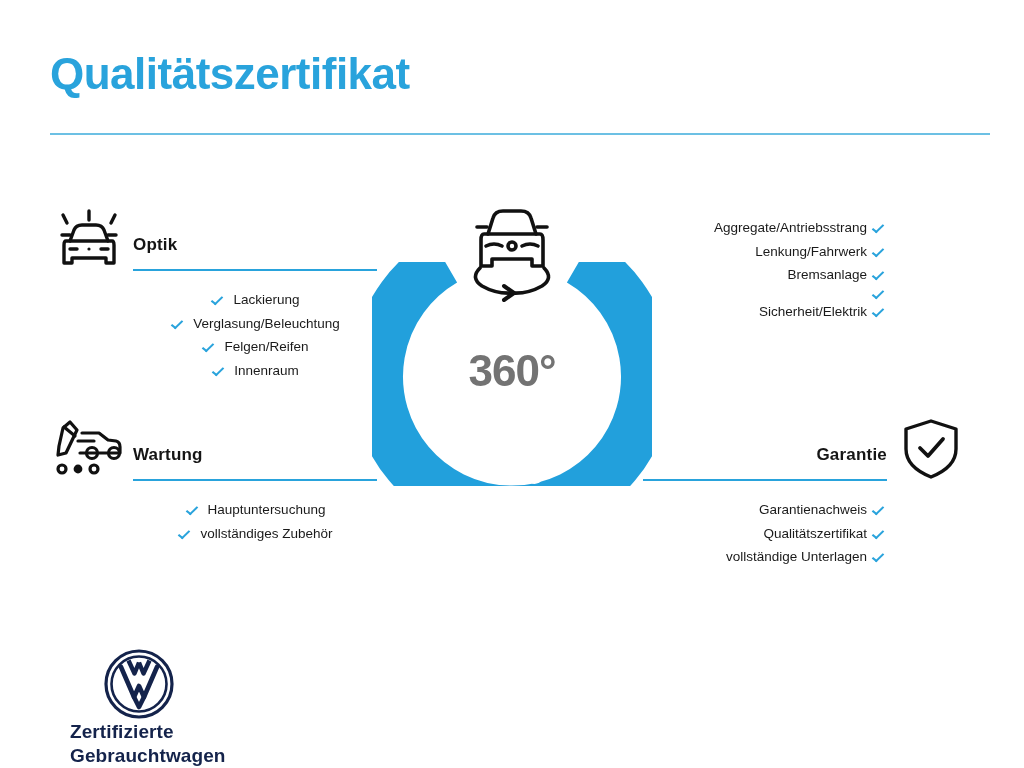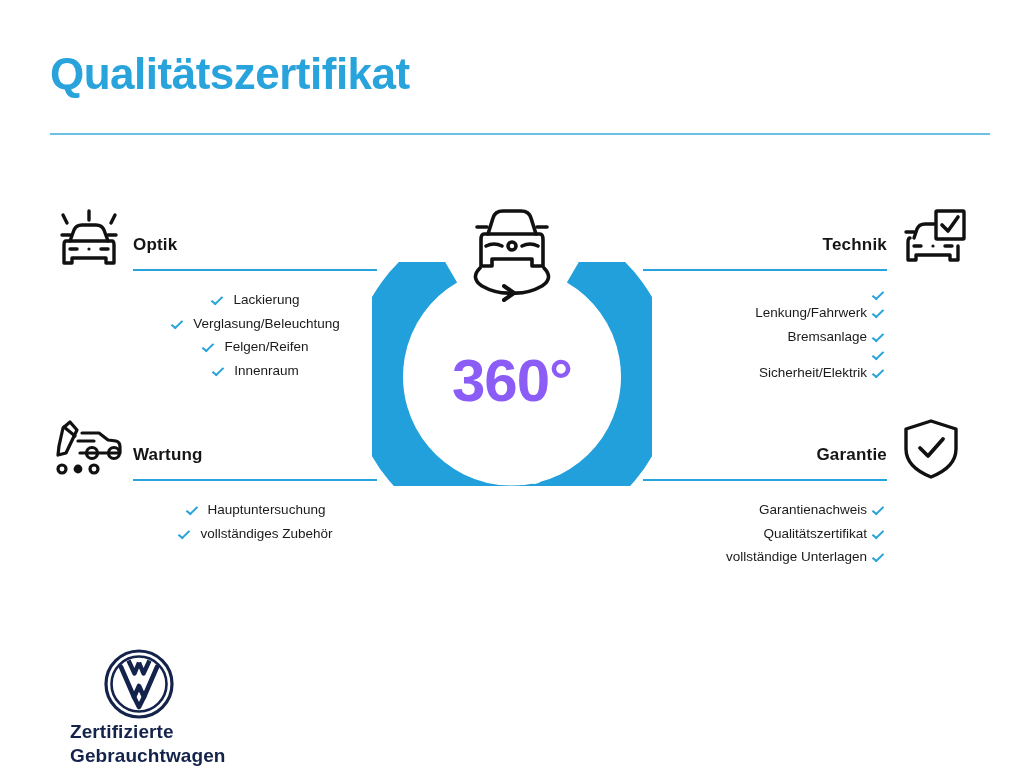--- a/index.html
+++ b/index.html
@@ -151,23 +151,23 @@
     top: 66px;
     width: 280px;
     height: 224px;
   }
   .badge-360 {
     position: absolute;
     left: 0;
     right: 0;
     top: 150px;
     text-align: center;
-    font-size: 60px;
+    font-size: 44px;
     font-weight: bold;
-    color: #8b5cf6;
+    color: #737373;
     letter-spacing: -1px;
   }
 
   
   .footer {
     position: absolute;
     left: 52px;
     top: 648px;
     display: flex;
     align-items: center;
@@ -255,38 +255,23 @@
           <span>Hauptuntersuchung</span>
         </li>
       <li>
           <span class="check"></span>
           <span>vollständiges Zubehör</span>
         </li>
     </ul>
   </div>
 
   <div class="section sec-technik right">
-    <div class="sec-head">
-      <div class="sec-icon">
-        <svg width="74" height="62" viewBox="0 0 74 62" fill="none" stroke="#111" stroke-width="3.4" stroke-linecap="round" stroke-linejoin="round">
-          <path d="M20 30 L23 21 Q25 16 31 16 L40 16"></path>
-          <path d="M16 30 Q14 30 14 34 L14 52 L22 52 L22 47 L56 47 L56 52 L64 52 L64 38"></path>
-          <path d="M12 24 L20 24"></path>
-          <path d="M20 38 L27 38"></path>
-          <path d="M51 38 L58 38"></path>
-          <circle cx="39" cy="38" r="1.6" fill="#111" stroke="none"></circle>
-          <rect x="42" y="3" width="28" height="28" rx="1"></rect>
-          <path d="M48 17 L54 23 L64 9" stroke-width="3.6"></path>
-        </svg>
-      </div>
-      <div class="sec-title">Technik</div>
-      <div class="sec-underline"></div>
-    </div>
     <ul class="sec-list">
       <li>
+          <span>Aggregate/Antriebsstrang</span>
           <span class="check"></span>
         </li>
       <li>
           <span>Lenkung/Fahrwerk</span>
           <span class="check"></span>
         </li>
       <li>
           <span>Bremsanlage</span>
           <span class="check"></span>
         </li>

